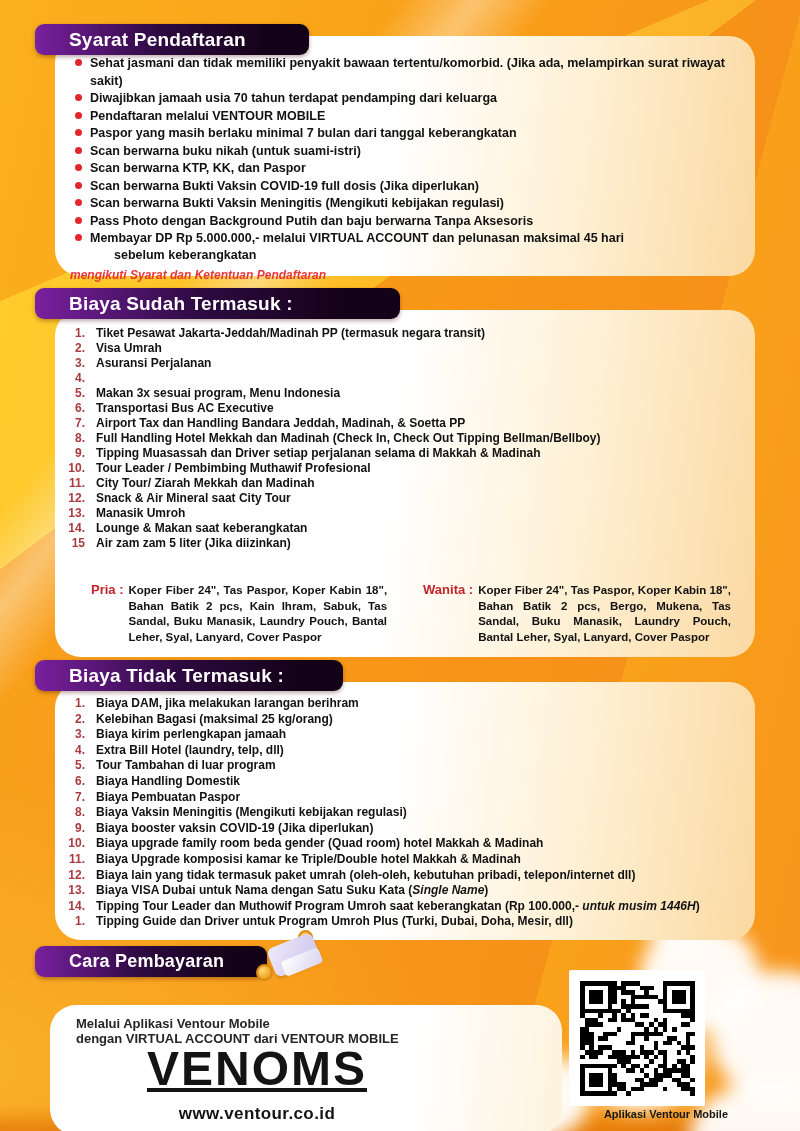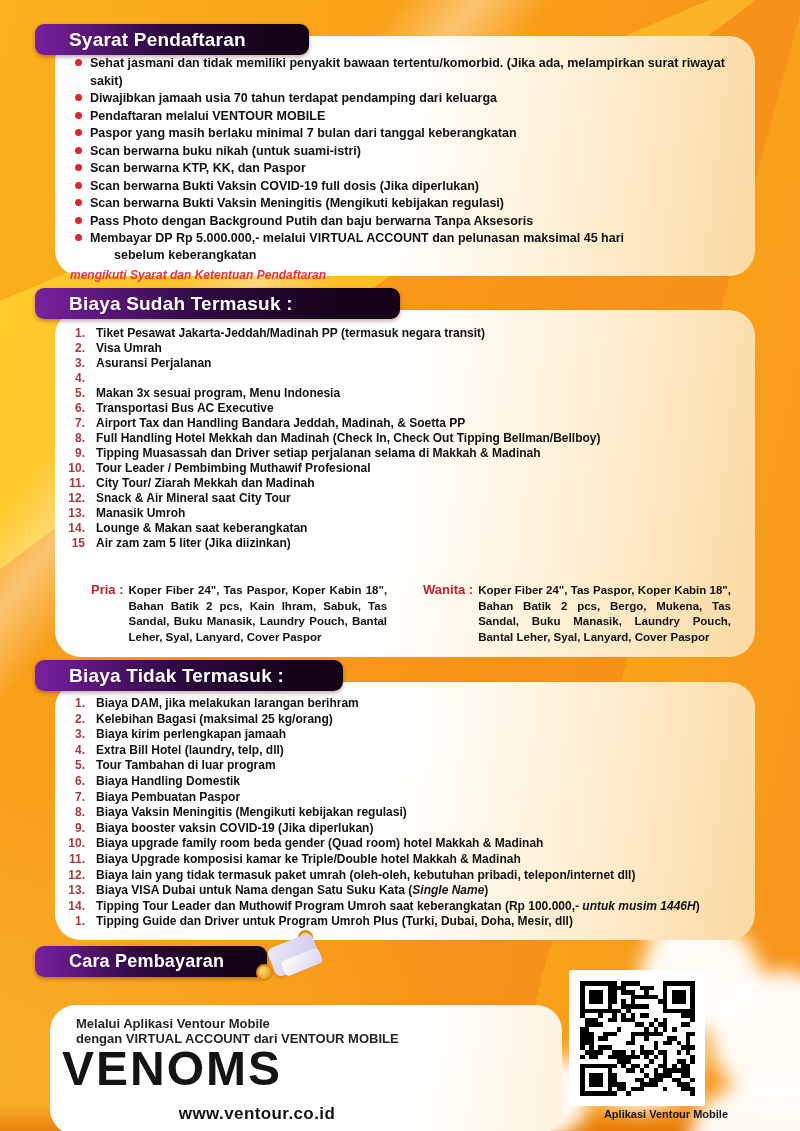--- a/index.html
+++ b/index.html
@@ -49,22 +49,22 @@
   
   .pw{position:absolute;left:36px;top:272px;display:flex;width:640px;}
   .pwcol{display:flex;align-items:flex-start;}
   .pwlabel{flex:none;color:#C2242B;font-size:13px;font-weight:bold;line-height:15.5px;margin-right:5px;}
   .pwtext{font-size:11.5px;font-weight:bold;color:#121212;line-height:15.5px;text-align:justify;margin:1px 0 0 0;}
   .col1{width:300px;margin-right:36px;}
   .col2{width:312px;}
 
   
   .payline{position:absolute;left:26px;top:12px;font-size:13px;font-weight:bold;color:#262626;line-height:14.5px;}
-  .brand{position:absolute;left:12px;top:36px;width:390px;text-align:left;
-    font-size:48px;font-weight:bold;color:#141414;letter-spacing:2px;}
+  .brand{position:absolute;left:12px;top:36px;width:390px;text-align:center;
+    font-size:48px;font-weight:bold;color:#141414;letter-spacing:2px;text-decoration:underline;}
   .website{position:absolute;left:12px;top:99px;width:390px;text-align:center;
     font-size:17px;font-weight:bold;color:#141414;letter-spacing:.4px;}
 
   
   .wallet{position:absolute;left:254px;top:928px;width:76px;height:62px;z-index:4;}
   .coin{position:absolute;border-radius:50%;background:radial-gradient(circle at 35% 35%,#FFD978,#F0A01F 70%);border:2px solid #D88A12;box-sizing:border-box;}
   .wbody{position:absolute;left:16px;top:12px;width:48px;height:30px;border-radius:6px;
     background:linear-gradient(135deg,#EFEBFB,#C9C2EA);transform:rotate(-22deg);box-shadow:0 2px 3px rgba(80,40,0,.2);}
   .wfold{position:absolute;left:28px;top:26px;width:40px;height:16px;border-radius:4px;
     background:linear-gradient(135deg,#FFFFFF,#D9D3F0);transform:rotate(-22deg);}

